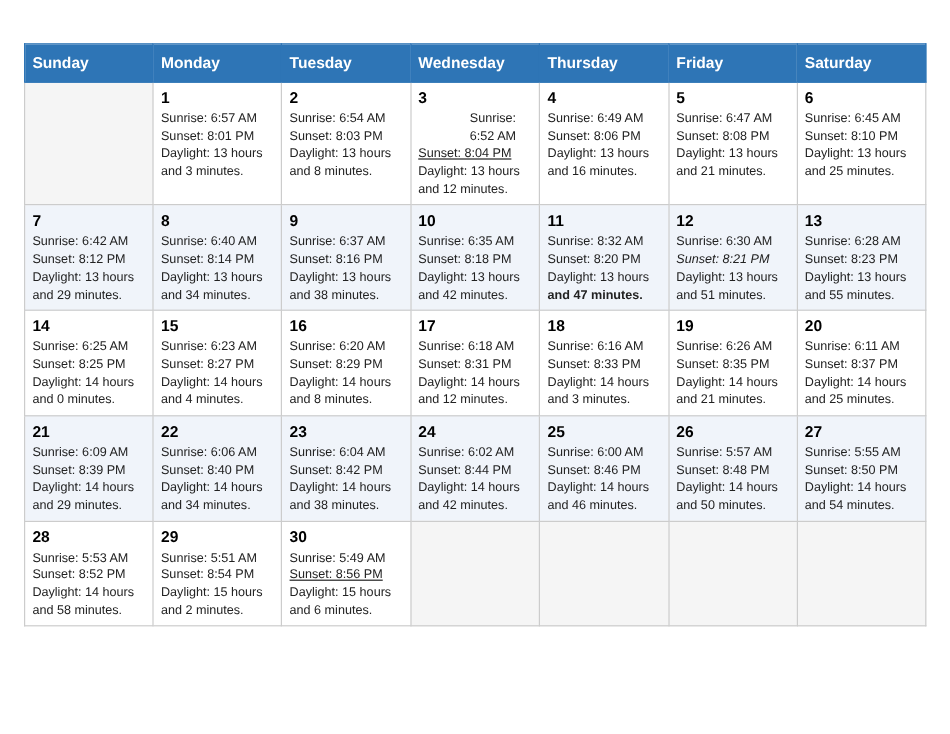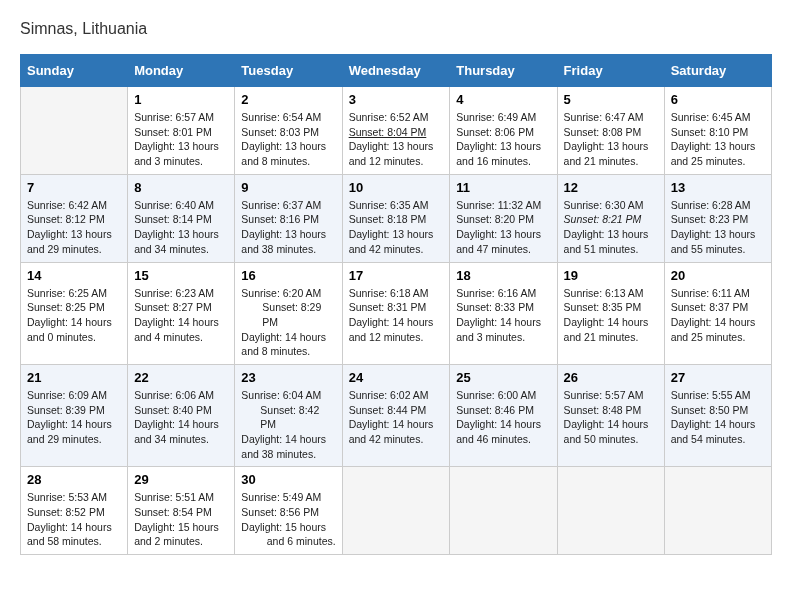--- a/index.html
+++ b/index.html
@@ -84,21 +84,20 @@
       font-size: 10.5px;
       color: #222;
       line-height: 1.4;
     }
   </style>
 </head>
 <body>
 
 <div class="header">
   <div class="title-block">
-    <h2>Simnas, Lithuania</h2>
   </div>
 </div>
 
 <table>
   <thead>
     <tr>
     <th>Sunday</th>
         <th>Monday</th>
         <th>Tuesday</th>
         <th>Wednesday</th>
@@ -124,21 +123,21 @@
           <div class="day-info">
             <span style="display: block;">Sunrise: 6:54 AM</span>
             <span style="display: block;">Sunset: 8:03 PM</span>
             <span style="display: block;">Daylight: 13 hours</span>
             <span style="display: block;">and 8 minutes.</span>
           </div>
         </td>
         <td>
           <span class="day-num">3</span>
           <div class="day-info">
-            <span style="display: block;">Sunrise: 6:52 AM</span>
+            <span style="display: block; margin-left: 43px;">Sunrise: 6:52 AM</span>
             <span style="display: block; text-decoration: underline;">Sunset: 8:04 PM</span>
             <span style="display: block;">Daylight: 13 hours</span>
             <span style="display: block;">and 12 minutes.</span>
           </div>
         </td>
         <td>
           <span class="day-num">4</span>
           <div class="day-info">
             <span style="display: block;">Sunrise: 6:49 AM</span>
             <span style="display: block;">Sunset: 8:06 PM</span>
@@ -198,24 +197,24 @@
           <div class="day-info">
             <span style="display: block;">Sunrise: 6:35 AM</span>
             <span style="display: block;">Sunset: 8:18 PM</span>
             <span style="display: block;">Daylight: 13 hours</span>
             <span style="display: block;">and 42 minutes.</span>
           </div>
         </td>
         <td>
           <span class="day-num">11</span>
           <div class="day-info">
-            <span style="display: block;">Sunrise: 11:32 AM</span>
+            <span style="display: block;">Sunrise: 8:32 AM</span>
             <span style="display: block;">Sunset: 8:20 PM</span>
             <span style="display: block;">Daylight: 13 hours</span>
-            <span style="display: block;">and 47 minutes.</span>
+            <span style="display: block; font-weight: bold;">and 47 minutes.</span>
           </div>
         </td>
         <td>
           <span class="day-num">12</span>
           <div class="day-info">
             <span style="display: block;">Sunrise: 6:30 AM</span>
             <span style="display: block; font-style: italic;">Sunset: 8:21 PM</span>
             <span style="display: block;">Daylight: 13 hours</span>
             <span style="display: block;">and 51 minutes.</span>
           </div>
@@ -246,21 +245,21 @@
             <span style="display: block;">Sunrise: 6:23 AM</span>
             <span style="display: block;">Sunset: 8:27 PM</span>
             <span style="display: block;">Daylight: 14 hours</span>
             <span style="display: block;">and 4 minutes.</span>
           </div>
         </td>
         <td>
           <span class="day-num">16</span>
           <div class="day-info">
             <span style="display: block;">Sunrise: 6:20 AM</span>
-            <span style="display: block; margin-left: 21px;">Sunset: 8:29 PM</span>
+            <span style="display: block;">Sunset: 8:29 PM</span>
             <span style="display: block;">Daylight: 14 hours</span>
             <span style="display: block;">and 8 minutes.</span>
           </div>
         </td>
         <td>
           <span class="day-num">17</span>
           <div class="day-info">
             <span style="display: block;">Sunrise: 6:18 AM</span>
             <span style="display: block;">Sunset: 8:31 PM</span>
             <span style="display: block;">Daylight: 14 hours</span>
@@ -272,21 +271,21 @@
           <div class="day-info">
             <span style="display: block;">Sunrise: 6:16 AM</span>
             <span style="display: block;">Sunset: 8:33 PM</span>
             <span style="display: block;">Daylight: 14 hours</span>
             <span style="display: block;">and 3 minutes.</span>
           </div>
         </td>
         <td>
           <span class="day-num">19</span>
           <div class="day-info">
-            <span style="display: block;">Sunrise: 6:13 AM</span>
+            <span style="display: block;">Sunrise: 6:26 AM</span>
             <span style="display: block;">Sunset: 8:35 PM</span>
             <span style="display: block;">Daylight: 14 hours</span>
             <span style="display: block;">and 21 minutes.</span>
           </div>
         </td>
         <td>
           <span class="day-num">20</span>
           <div class="day-info">
             <span style="display: block;">Sunrise: 6:11 AM</span>
             <span style="display: block;">Sunset: 8:37 PM</span>
@@ -311,21 +310,21 @@
             <span style="display: block;">Sunrise: 6:06 AM</span>
             <span style="display: block;">Sunset: 8:40 PM</span>
             <span style="display: block;">Daylight: 14 hours</span>
             <span style="display: block;">and 34 minutes.</span>
           </div>
         </td>
         <td>
           <span class="day-num">23</span>
           <div class="day-info">
             <span style="display: block;">Sunrise: 6:04 AM</span>
-            <span style="display: block; margin-left: 19px;">Sunset: 8:42 PM</span>
+            <span style="display: block;">Sunset: 8:42 PM</span>
             <span style="display: block;">Daylight: 14 hours</span>
             <span style="display: block;">and 38 minutes.</span>
           </div>
         </td>
         <td>
           <span class="day-num">24</span>
           <div class="day-info">
             <span style="display: block;">Sunrise: 6:02 AM</span>
             <span style="display: block;">Sunset: 8:44 PM</span>
             <span style="display: block;">Daylight: 14 hours</span>
@@ -376,23 +375,23 @@
             <span style="display: block;">Sunrise: 5:51 AM</span>
             <span style="display: block;">Sunset: 8:54 PM</span>
             <span style="display: block;">Daylight: 15 hours</span>
             <span style="display: block;">and 2 minutes.</span>
           </div>
         </td>
         <td>
           <span class="day-num">30</span>
           <div class="day-info">
             <span style="display: block;">Sunrise: 5:49 AM</span>
-            <span style="display: block;">Sunset: 8:56 PM</span>
+            <span style="display: block; text-decoration: underline;">Sunset: 8:56 PM</span>
             <span style="display: block;">Daylight: 15 hours</span>
-            <span style="display: block; text-align: right;">and 6 minutes.</span>
+            <span style="display: block;">and 6 minutes.</span>
           </div>
         </td>
         <td class="empty"></td>
         <td class="empty"></td>
         <td class="empty"></td>
         <td class="empty"></td>
       </tr>
     </tbody>
 </table>
 

